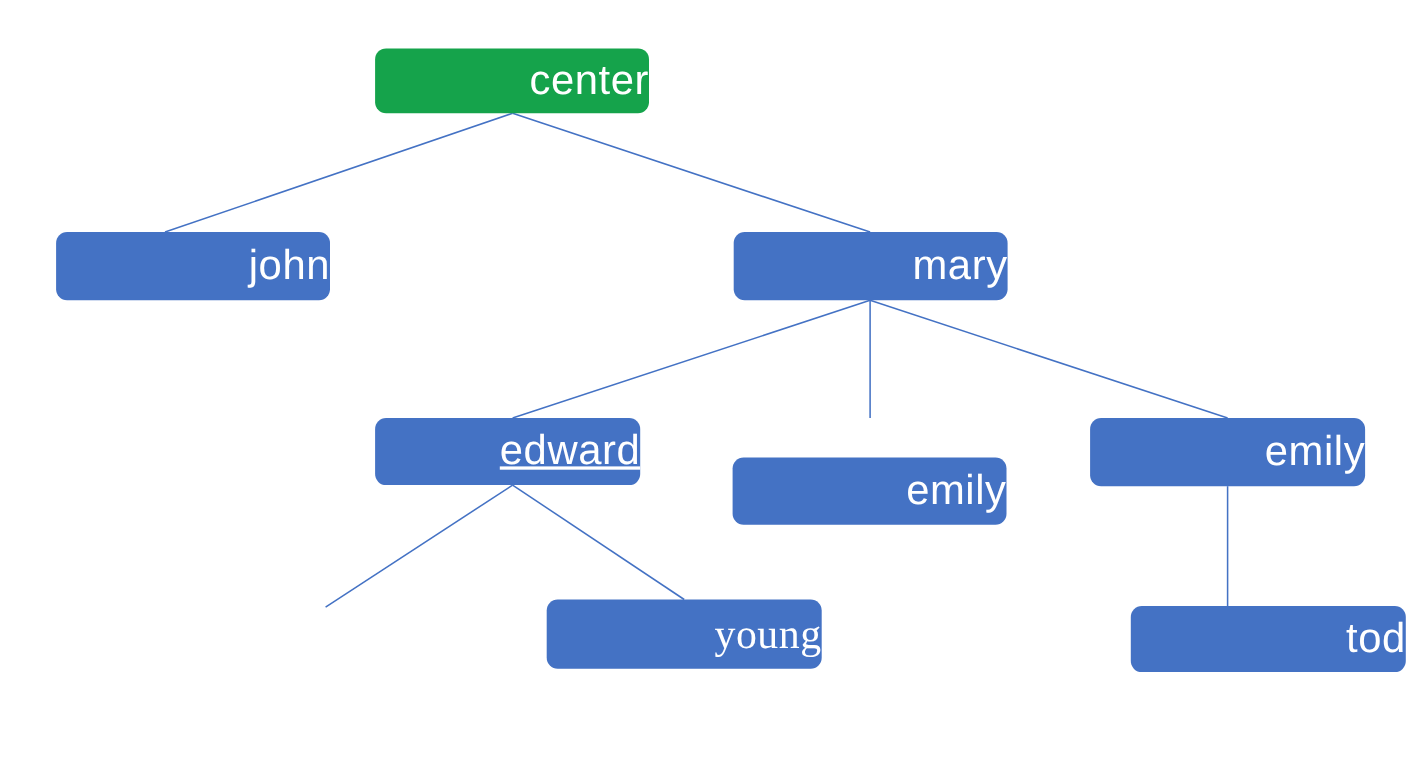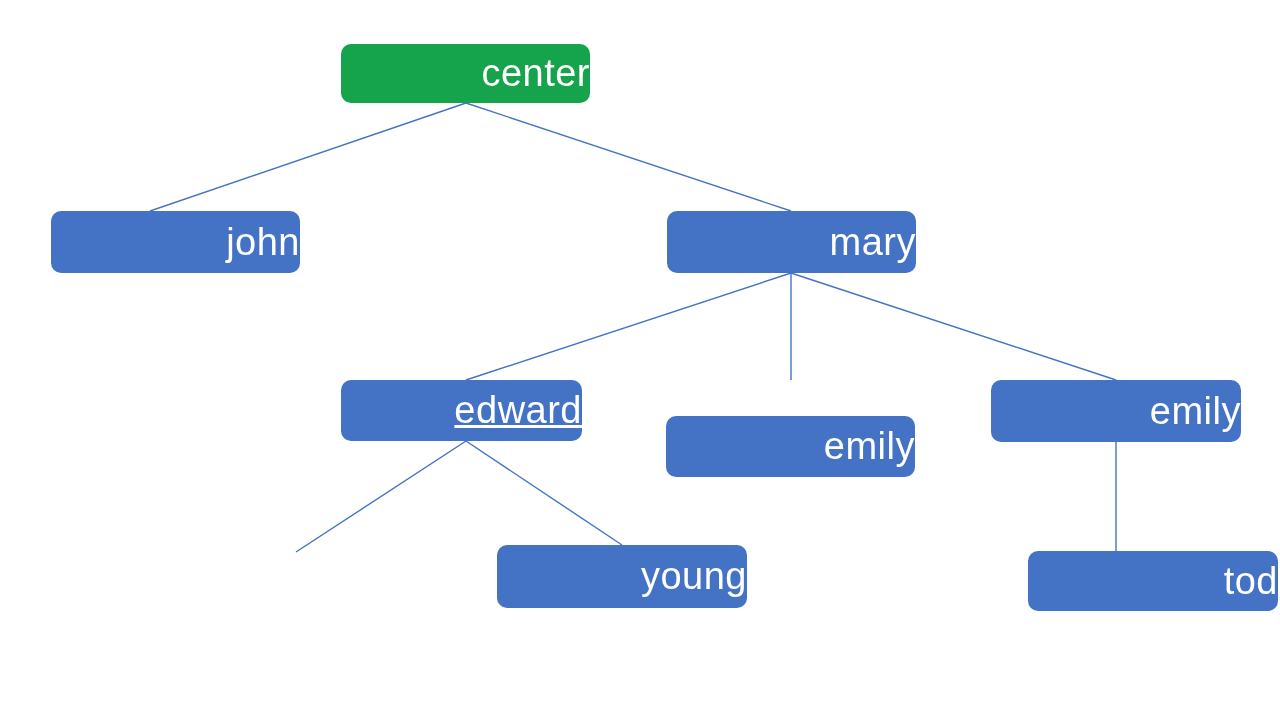--- a/index.html
+++ b/index.html
@@ -47,21 +47,21 @@
   .node.root { background: #15a34b; }
 
   
   .n-center { left: 341px; top: 44px;  width: 249px; height: 59px; }
   .n-john   { left: 26px;  top: 211px; width: 249px; height: 62px; margin-left: 25px; }
   .n-mary   { left: 667px; top: 211px; width: 249px; height: 62px; }
   .n-edward { left: 341px; top: 380px; width: 241px; height: 61px; text-decoration: underline; }
   .n-emily  { left: 666px; top: 380px; width: 249px; height: 61px; margin-top: 36px; }
   .n-jaimie { left: 991px; top: 380px; width: 250px; height: 62px; }
   .n-sam    { left: 171px; top: 552px; width: 249px; height: 61px; }
-  .n-young  { left: 497px; top: 545px; width: 250px; height: 63px; }
+  .n-young  { left: 497px; top: 545px; width: 250px; height: 63px; font-family: Liberation Serif, serif; }
   .n-tod    { left: 991px; top: 551px; width: 250px; height: 60px; margin-left: 37px; }
 </style>
 </head>
 <body>
 
 <div class="canvas">
 
   <svg class="edges" viewBox="0 0 1280 708">
     <line x1="466" y1="103" x2="150" y2="211"></line>
     <line x1="466" y1="103" x2="791" y2="211"></line>

